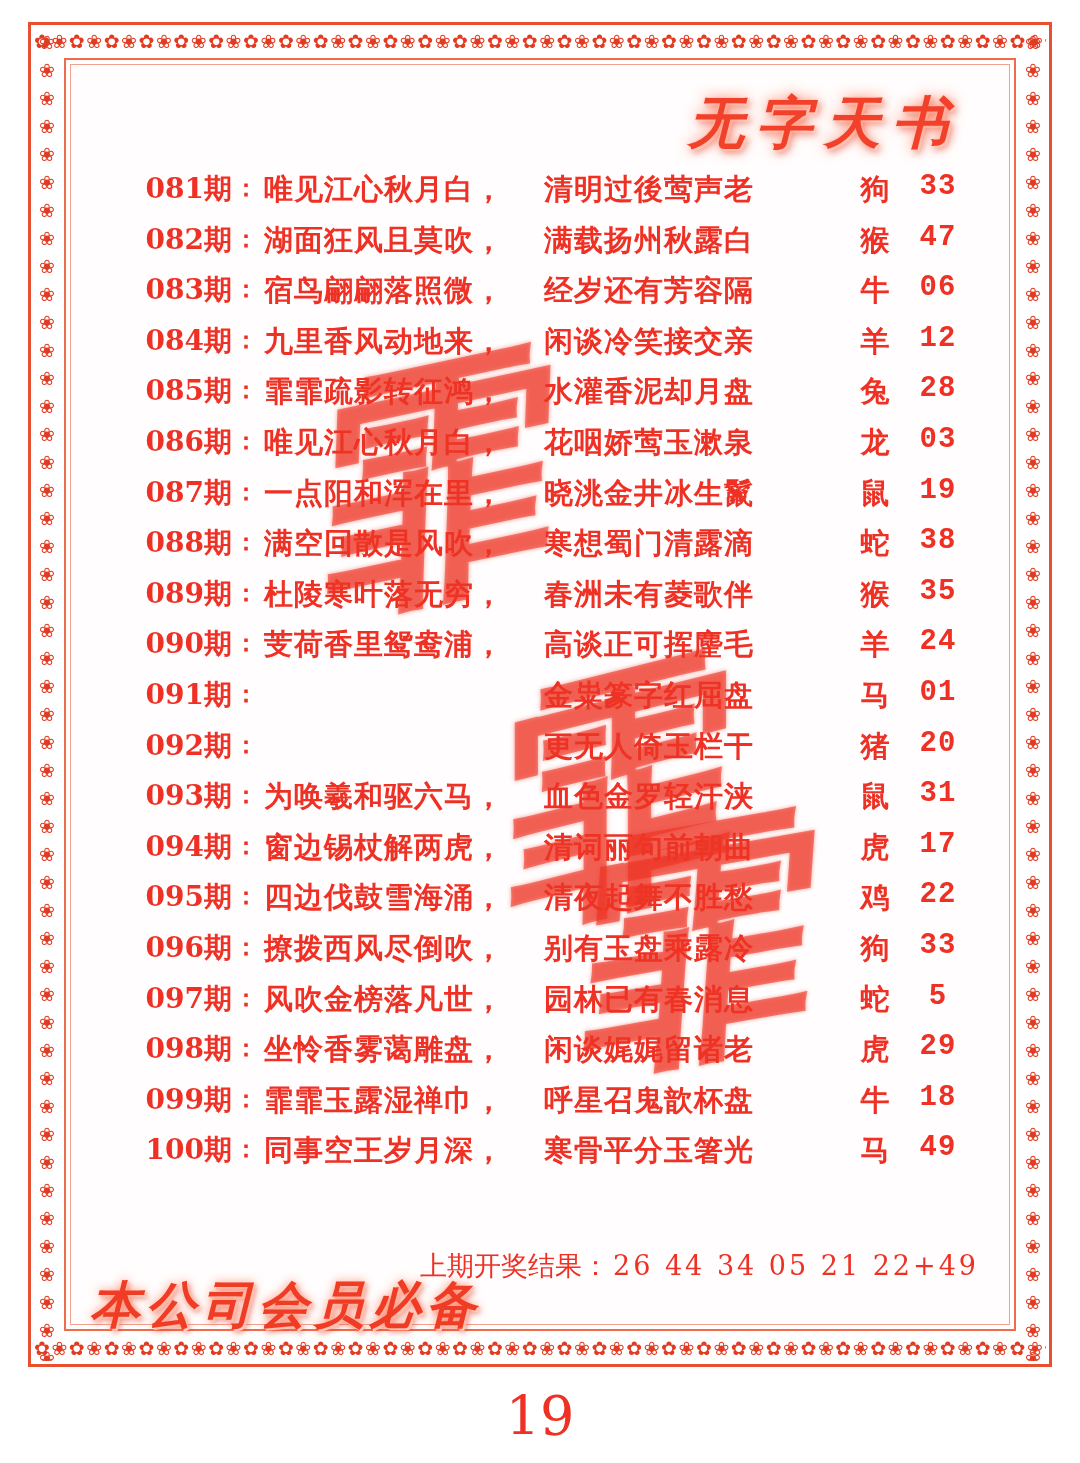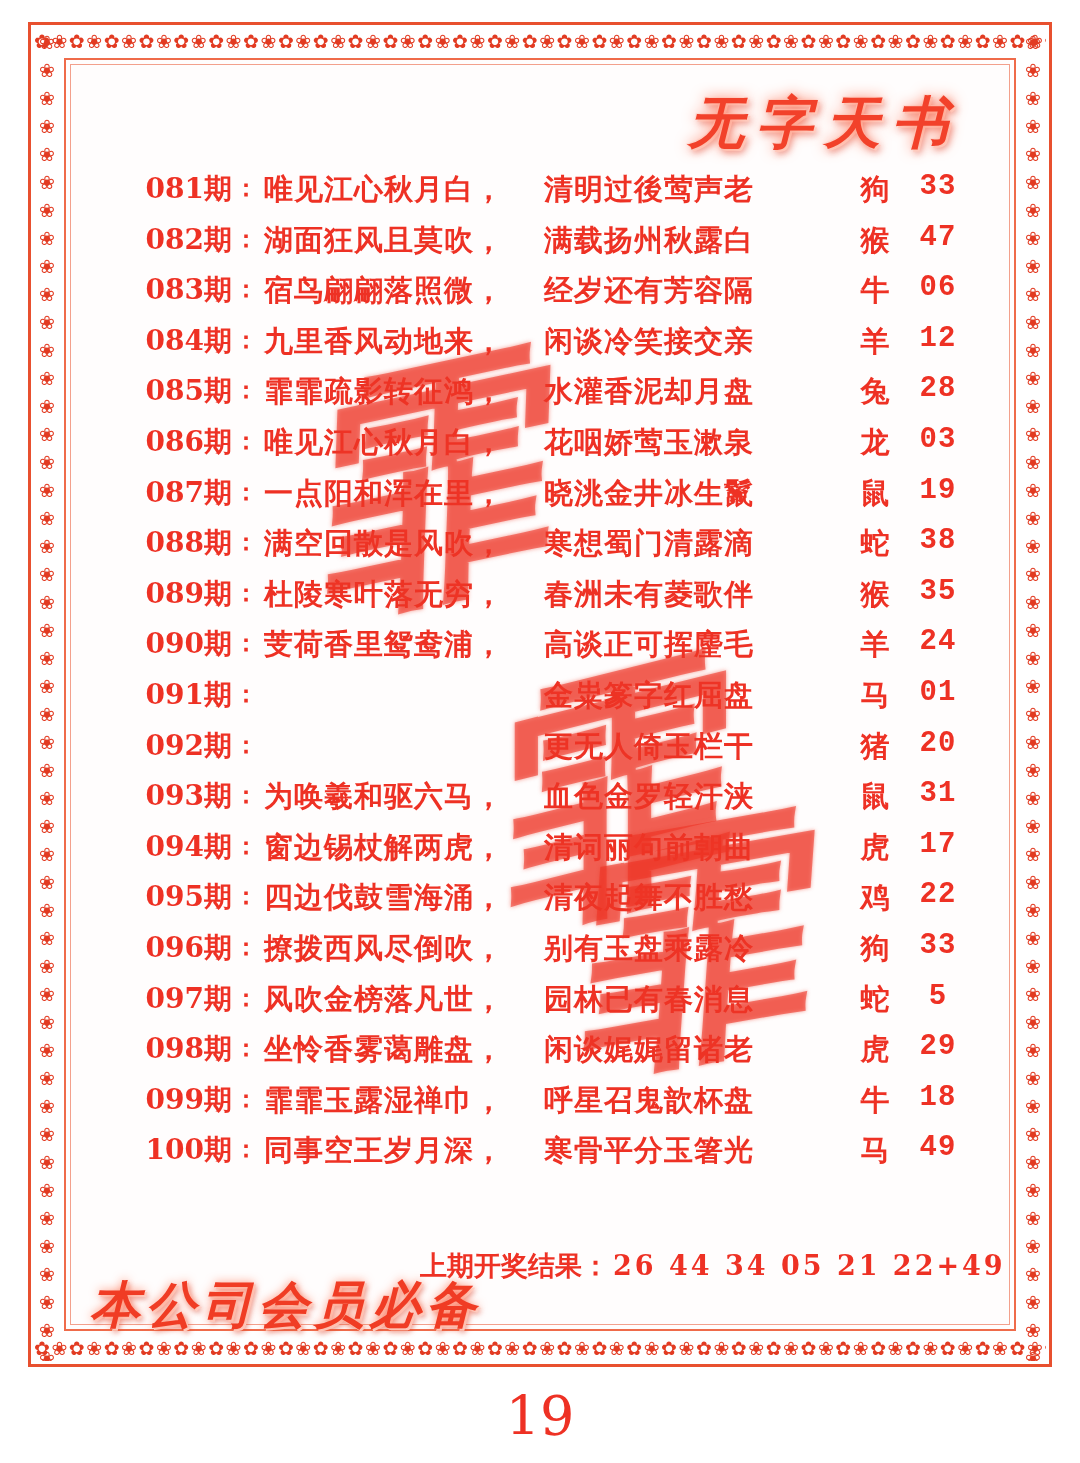--- a/index.html
+++ b/index.html
@@ -226,21 +226,21 @@
     transform: rotate(-10deg);
   }
 
   
   .result {
     position: absolute;
     left: 420px;
     top: 1248px;
     font-family: "DejaVu Serif", serif;
     font-size: 27px;
-    font-weight: bold;
+    font-weight: normal;
     color: #ee3124;
     white-space: nowrap;
     z-index: 6;
   }
   .result .nums {
     letter-spacing: 3px;
     margin-left: 4px;
   }
 
   

